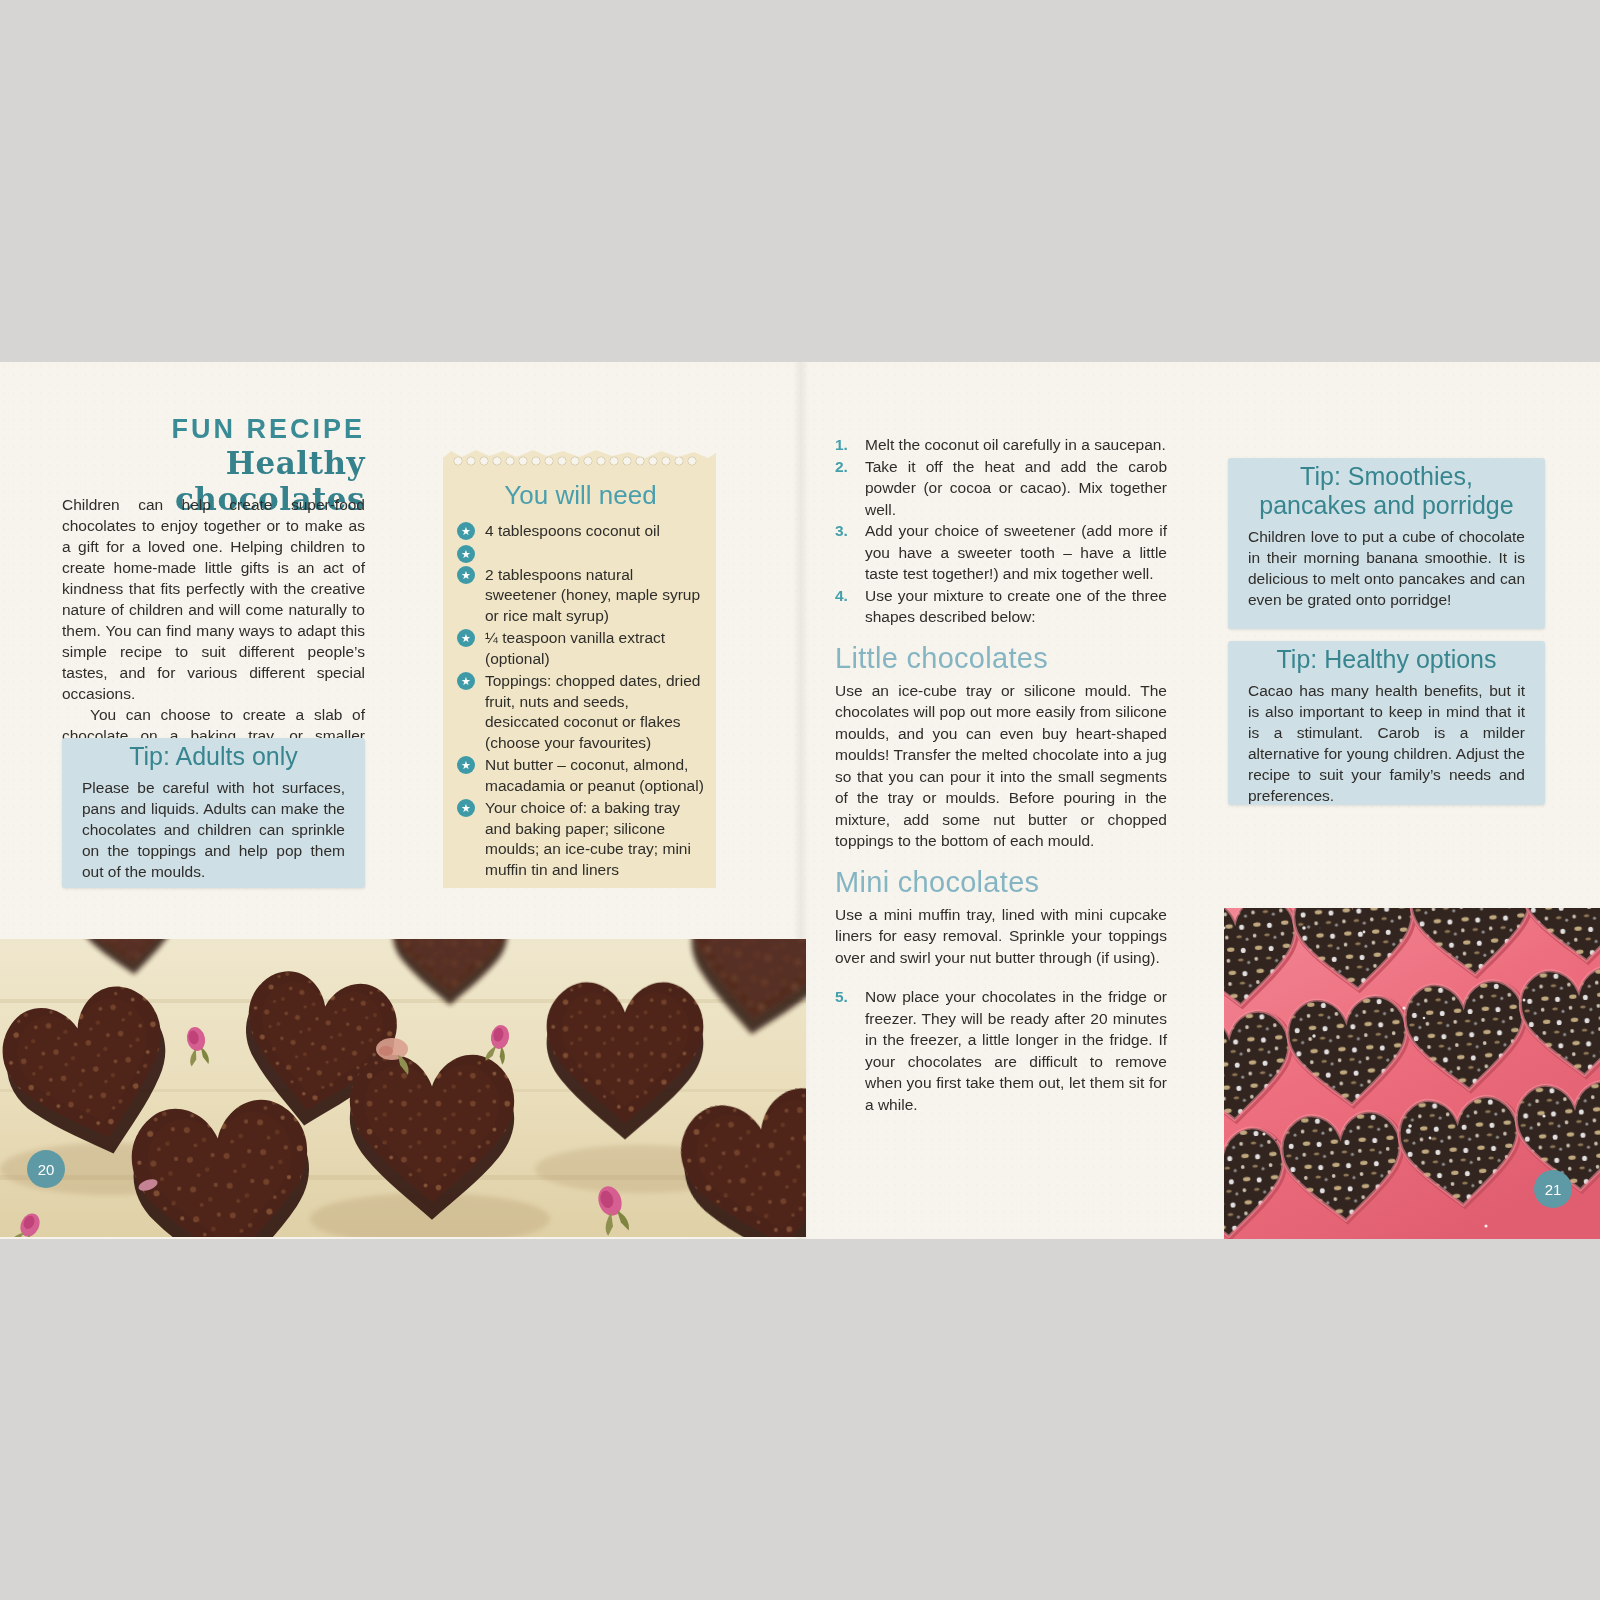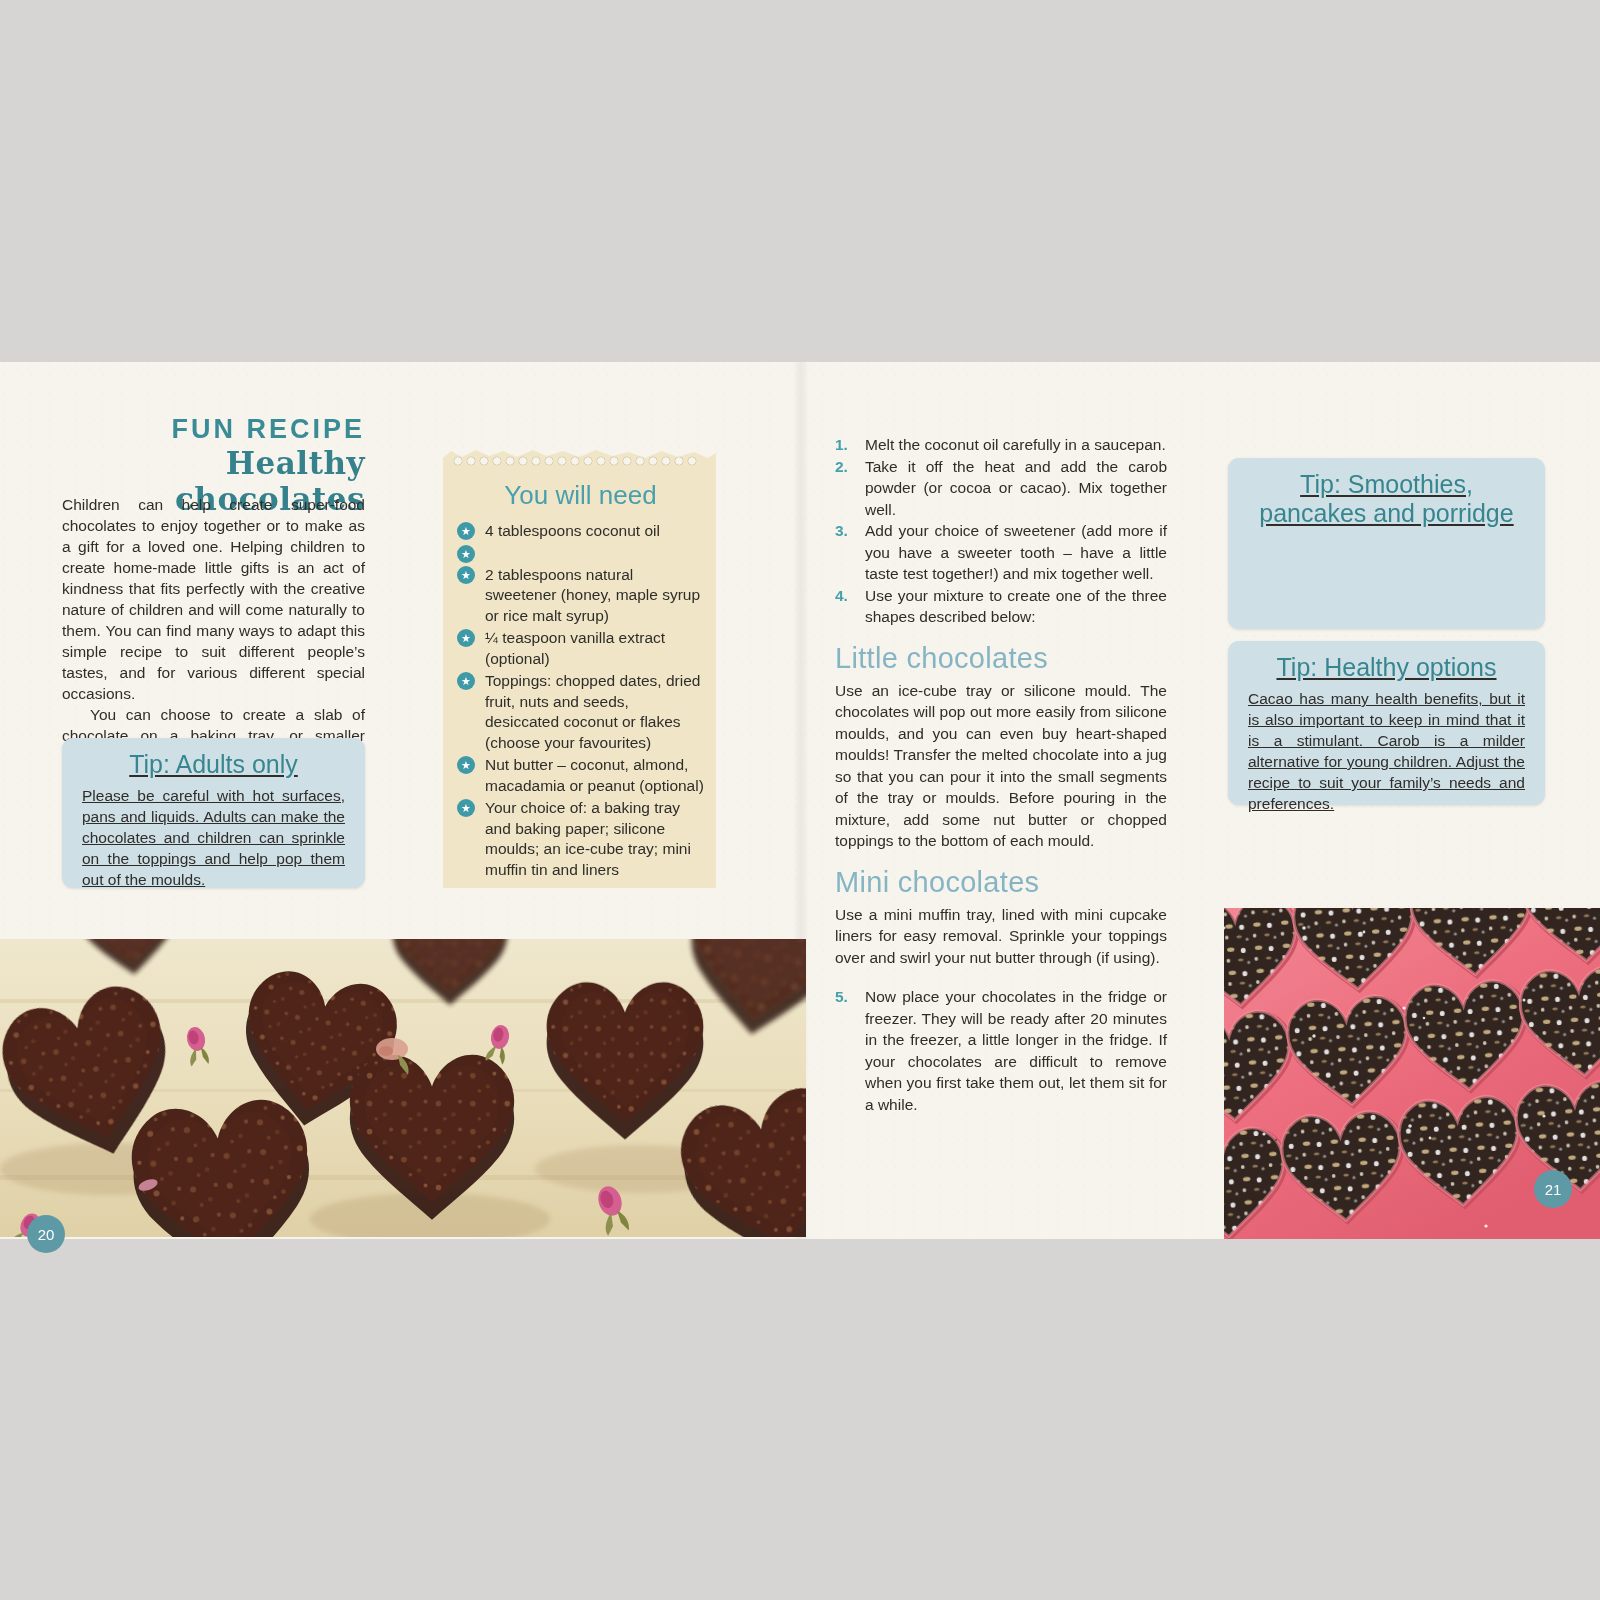--- a/index.html
+++ b/index.html
@@ -29,23 +29,23 @@
   .booktitle{
     font-family:"DejaVu Serif", serif;font-weight:bold;
     font-size:31px;color:#35828d;margin-top:0;letter-spacing:0.5px;
   }
   .intro{position:absolute;left:62px;top:132px;width:303px;
     font-size:15.5px;line-height:21px;text-align:justify;}
   .intro p{margin:0;}
   .intro p + p{text-indent:28px;}
 
   .tipbox{
-    background:#cfdfe6;border-radius:11px;
+    background:#cfdfe6;border-radius:3px;
     box-shadow:0 1px 3px rgba(0,0,0,0.10);
-    padding:12px 20px 14px 20px;box-sizing:border-box;text-decoration:underline;
+    padding:4px 20px 14px 20px;box-sizing:border-box;
   }
   .tipbox h3{
     margin:0 0 6px 0;text-align:center;
     font-size:25px;font-weight:normal;color:#37868f;
   }
   .tipbox .tipbody{font-size:15.5px;line-height:21px;text-align:justify;}
   #tip-adults{position:absolute;left:62px;top:376px;width:303px;height:150px;}
 
   
   #notepad{
@@ -101,21 +101,21 @@
   #photo-left{left:0;top:577px;width:806px;height:298px;}
   #photo-right{left:1224px;top:546px;width:376px;height:331px;}
   .photo svg{display:block;}
 
   
   .badge{
     position:absolute;width:38px;height:38px;border-radius:50%;
     background:#5d9aa6;color:#fff;font-size:15px;
     display:flex;align-items:center;justify-content:center;
   }
-  #badge-20{left:27px;top:853px;}
+  #badge-20{left:27px;top:788px;}
   #badge-21{left:1534px;top:808px;}
 </style>
 </head>
 <body>
 
 <div id="spread">
   <div class="gutter"></div>
 
   <div class="kicker-block">
     <div class="kicker">FUN RECIPE</div>
@@ -215,20 +215,21 @@
         <li>
           <span class="stepnum">5.</span>
           <span class="steptext">Now place your chocolates in the fridge or freezer. They will be ready after 20 minutes in the freezer, a little longer in the fridge. If your chocolates are difficult to remove when you first take them out, let them sit for a while.</span>
         </li>
       </ol>
     </div>
   </div>
 
   <div id="tip-smoothies" class="tipbox">
     <h3>Tip: Smoothies, pancakes and porridge</h3>
+    <div class="tipbody">Children love to put a cube of chocolate in their morning banana smoothie. It is delicious to melt onto pancakes and can even be grated onto porridge!</div>
   </div>
   <div id="tip-healthy" class="tipbox">
     <h3>Tip: Healthy options</h3>
     <div class="tipbody">Cacao has many health benefits, but it is also important to keep in mind that it is a stimulant. Carob is a milder alternative for young children. Adjust the recipe to suit your family’s needs and preferences.</div>
   </div>
 
   <div id="photo-left" class="photo">
     <svg width="806" height="298" viewBox="0 0 806 298" xmlns="http://www.w3.org/2000/svg">
       <defs>
         <linearGradient id="woodg" x1="0" y1="0" x2="0" y2="1">

